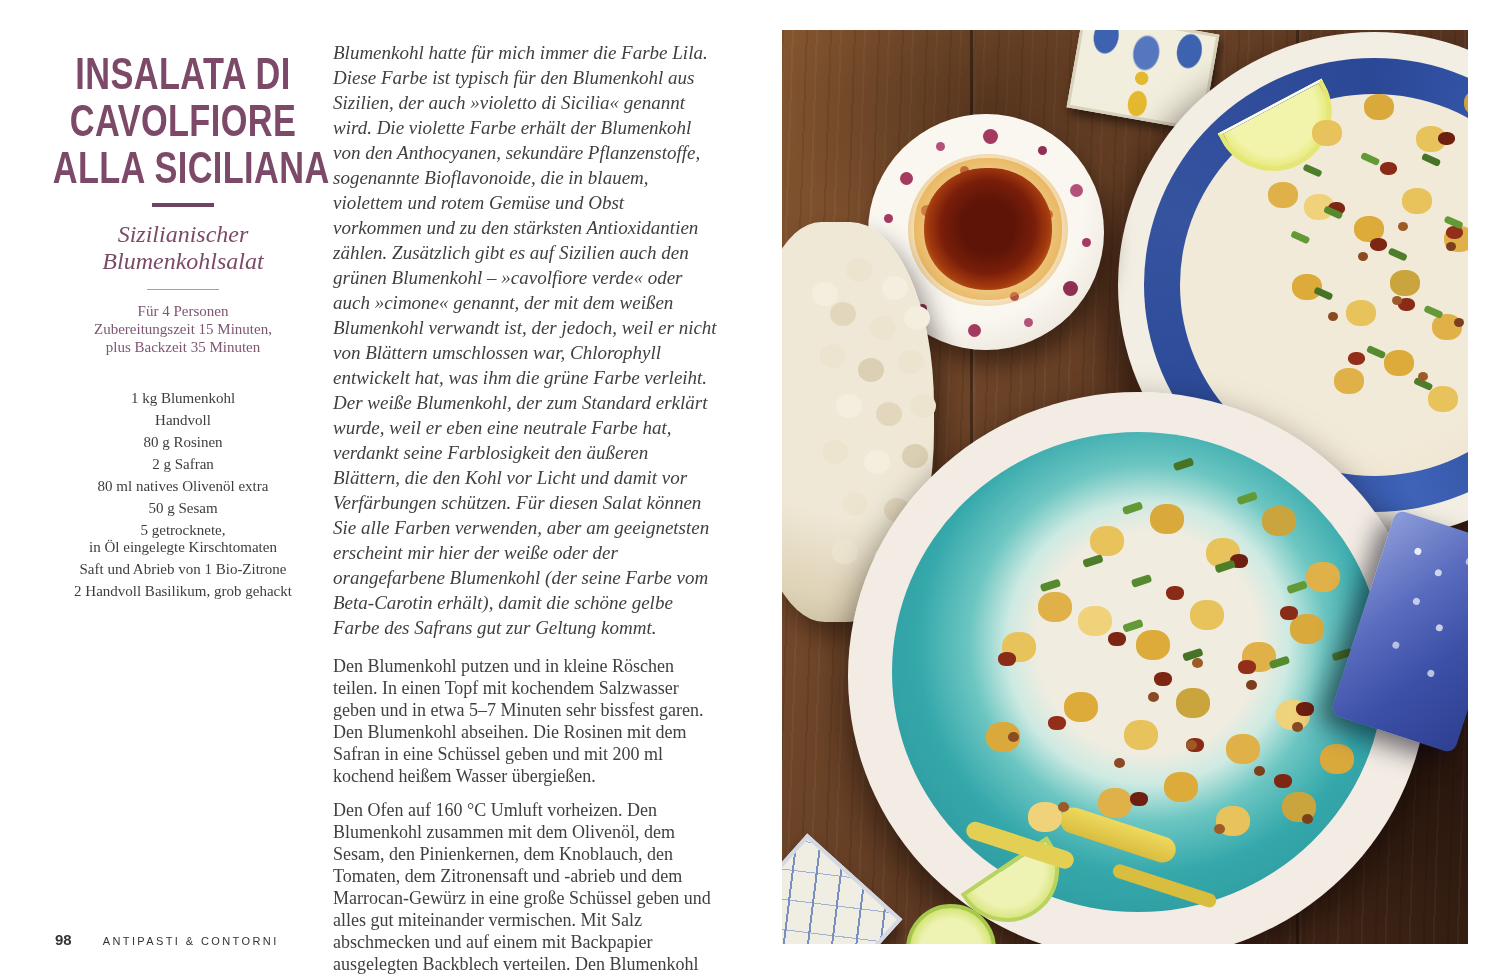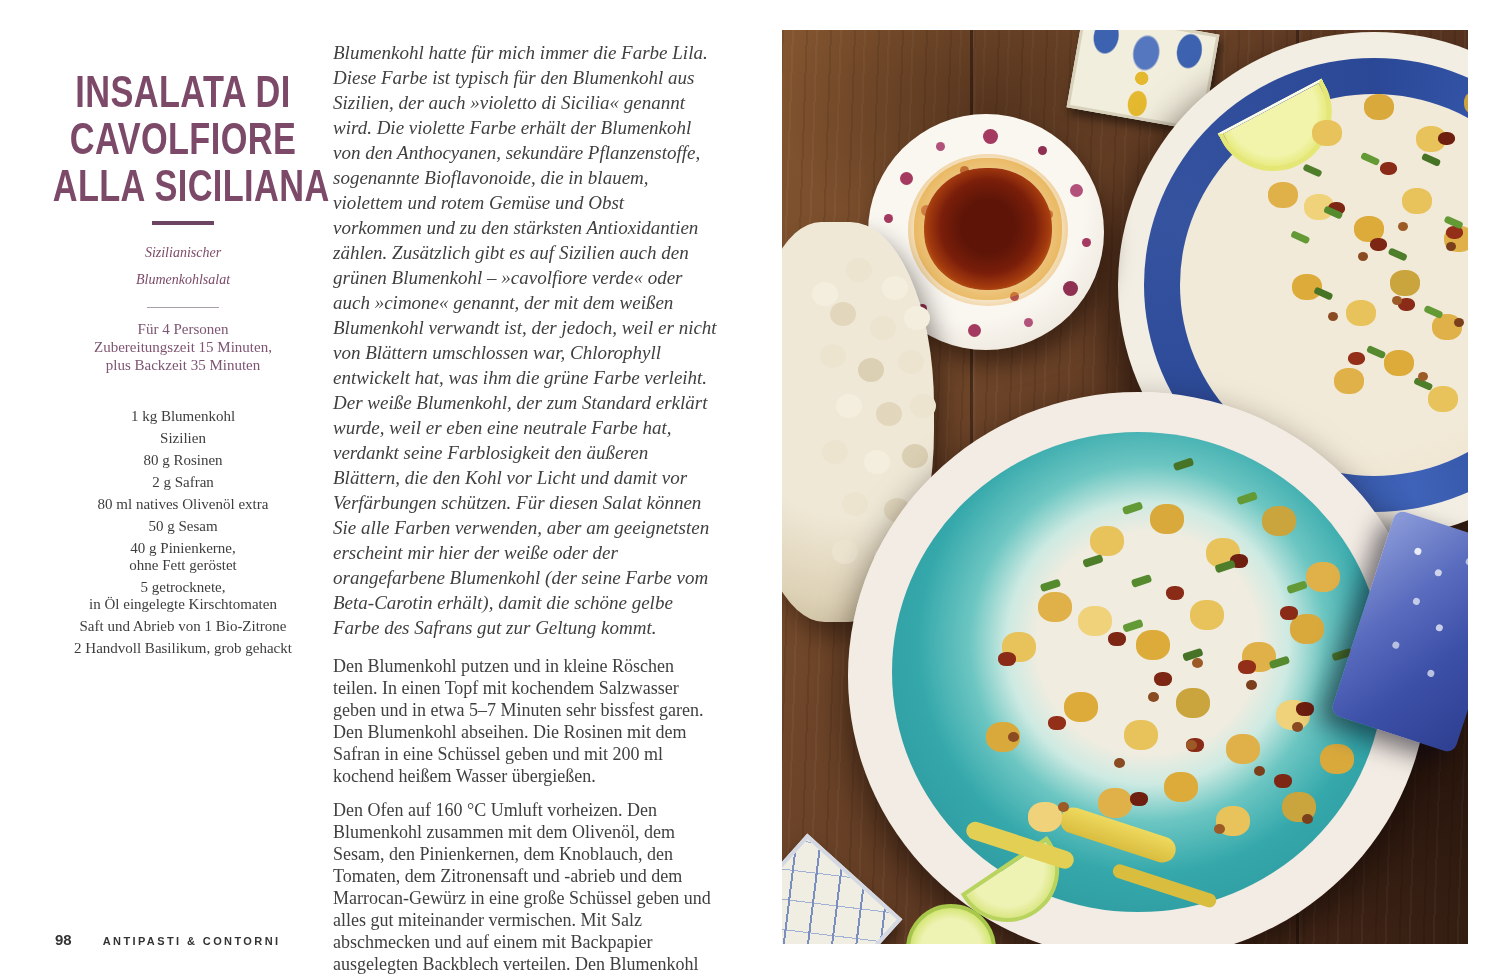--- a/index.html
+++ b/index.html
@@ -1,41 +1,41 @@
 <!DOCTYPE html>
 <html><head>
 <meta charset="utf-8">
 <style>
   html,body{margin:0;padding:0;background:#ffffff;}
   .page{position:relative;width:1500px;height:976px;background:#ffffff;overflow:hidden;
         font-family:"Liberation Serif",serif;color:#3d3c3c;}
 
   
-  .left-col{position:absolute;left:40px;top:68px;width:286px;text-align:center;}
+  .left-col{position:absolute;left:40px;top:50px;width:286px;text-align:center;}
   .title{margin:0 -24px;color:#7c4a68;font-family:"Liberation Sans",sans-serif;
          font-weight:bold;font-size:44px;line-height:47px;letter-spacing:.5px;}
   .title span{display:block;transform:scaleX(.78);transform-origin:50% 50%;white-space:nowrap;}
   .rule-thick{width:62px;height:4px;background:#6d4562;margin:12px auto 14px;}
   .rule-thin{width:72px;height:1px;background:#a79fab;margin:14px auto 12px;}
-  .subtitle{margin:0;color:#7c4a68;font-style:italic;font-size:14px;line-height:27px;white-space:pre-line;}
+  .subtitle{margin:0;color:#7c4a68;font-style:italic;font-size:24px;line-height:27px;white-space:pre-line;}
   .meta{margin:9px;color:#7d5572;font-size:15px;line-height:18px;white-space:pre-line;}
   .ingredients{list-style:none;margin:34px 0 0;padding:0;font-size:15px;line-height:17px;color:#3e3d3d;}
   .ingredients li{margin:0 0 5px;white-space:pre-line;}
 
   
   .body-col{position:absolute;left:333px;top:40px;width:384px;font-size:18px;color:#403f3f;}
   .body-col p{margin:0 0 12px;}
   .intro{font-style:italic;font-size:19px;line-height:25px;margin-bottom:15px !important;}
   .step{line-height:22px;}
 
   
   .footer{position:absolute;left:55px;top:931px;display:flex;align-items:baseline;gap:31px;
           font-family:"Liberation Sans",sans-serif;color:#333;}
   .pagenum{font-weight:bold;font-size:15px;}
-  .section-label{font-weight:bold;font-size:11px;letter-spacing:2.4px;}
+  .section-label{font-weight:normal;font-size:11px;letter-spacing:2.4px;}
 
   
   .photo{position:absolute;left:782px;top:30px;width:686px;height:914px;overflow:hidden;
          background:
            radial-gradient(420px 300px at 88% 76%, rgba(15,6,3,.55), rgba(0,0,0,0) 70%),
            radial-gradient(300px 220px at 30% 8%, rgba(30,14,6,.35), rgba(0,0,0,0) 70%),
            repeating-linear-gradient(92deg, rgba(0,0,0,.09) 0 2px, rgba(0,0,0,0) 2px 10px,
              rgba(255,255,255,.04) 10px 12px, rgba(0,0,0,0) 12px 24px),
            linear-gradient(115deg,#83552f 0%,#72482a 26%,#5f3a23 50%,#4b2b1b 74%,#331d11 100%);}
   .photo *{position:absolute;}
@@ -179,27 +179,25 @@
     </h1>
     <div class="rule-thick"></div>
     <p class="subtitle">Sizilianischer
 Blumenkohlsalat</p>
     <div class="rule-thin"></div>
     <p class="meta">Für 4 Personen
 Zubereitungszeit 15 Minuten,
 plus Backzeit 35 Minuten</p>
     <ul class="ingredients">
       <li>1 kg Blumenkohl</li>
-      <li>Sizilien</li>
+      <li>Handvoll</li>
       <li>80 g Rosinen</li>
       <li>2 g Safran</li>
       <li>80 ml natives Olivenöl extra</li>
       <li>50 g Sesam</li>
-      <li>40 g Pinienkerne,
-ohne Fett geröstet</li>
       <li>5 getrocknete,
 in Öl eingelegte Kirschtomaten</li>
       <li>Saft und Abrieb von 1 Bio-Zitrone</li>
       <li>2 Handvoll Basilikum, grob gehackt</li>
     </ul>
   </aside>
 
   <main class="body-col">
     <p class="intro">Blumenkohl hatte für mich immer die Farbe Lila. Diese Farbe ist typisch für den Blumenkohl aus Sizilien, der auch »violetto di Sicilia« genannt wird. Die violette Farbe erhält der Blumenkohl von den Anthocyanen, sekundäre Pflanzenstoffe, sogenannte Bioflavonoide, die in blauem, violettem und rotem Gemüse und Obst vorkommen und zu den stärksten Antioxidantien zählen. Zusätzlich gibt es auf Sizilien auch den grünen Blumenkohl – »cavolfiore verde« oder auch »cimone« genannt, der mit dem weißen Blumenkohl verwandt ist, der jedoch, weil er nicht von Blättern umschlossen war, Chlorophyll entwickelt hat, was ihm die grüne Farbe verleiht. Der weiße Blumenkohl, der zum Standard erklärt wurde, weil er eben eine neutrale Farbe hat, verdankt seine Farblosigkeit den äußeren Blättern, die den Kohl vor Licht und damit vor Verfärbungen schützen. Für diesen Salat können Sie alle Farben verwenden, aber am geeignetsten erscheint mir hier der weiße oder der orangefarbene Blumenkohl (der seine Farbe vom Beta-Carotin erhält), damit die schöne gelbe Farbe des Safrans gut zur Geltung kommt.</p>
     <p class="step">Den Blumenkohl putzen und in kleine Röschen teilen. In einen Topf mit kochendem Salzwasser geben und in etwa 5–7 Minuten sehr bissfest garen. Den Blumenkohl abseihen. Die Rosinen mit dem Safran in eine Schüssel geben und mit 200 ml kochend heißem Wasser übergießen.</p>

